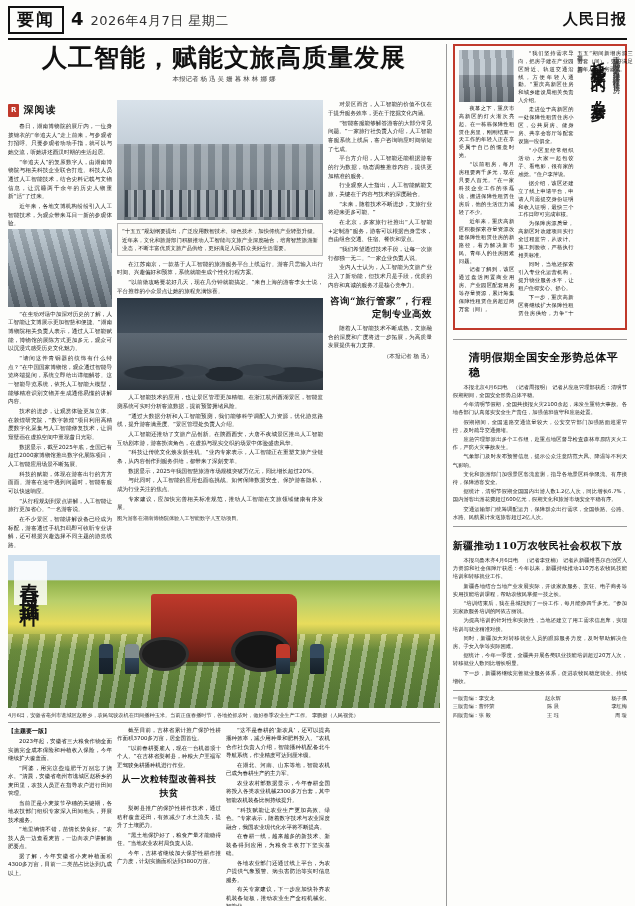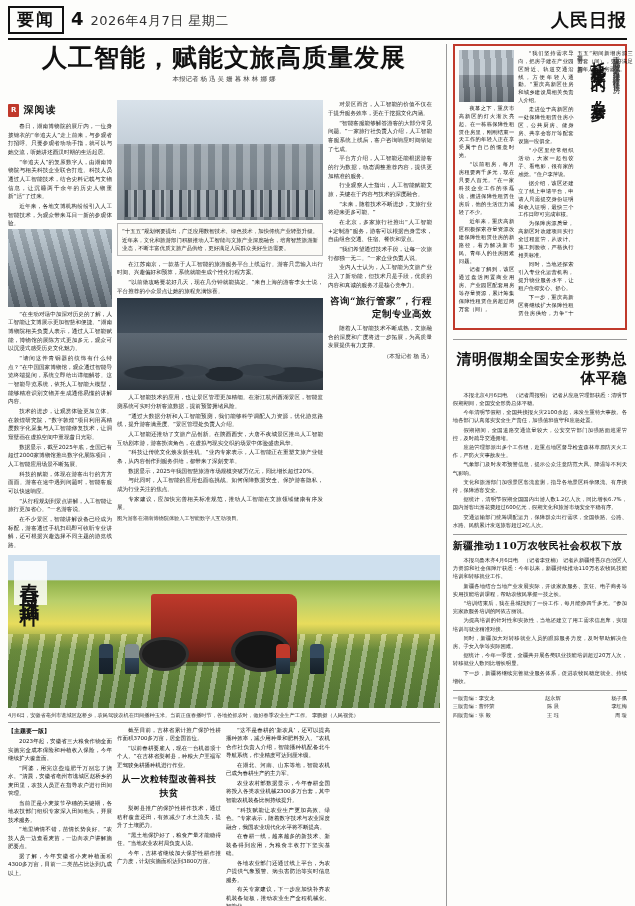--- a/index.html
+++ b/index.html
@@ -49,21 +49,21 @@
     font-size: 18px;
     font-weight: bold;
   }
   .dateline {
     font-size: 13px;
     color: #333;
     letter-spacing: 0.5px;
     padding-bottom: 2px;
   }
   .paper-name {
-    font-size: 18px;
+    font-size: 15px;
     font-weight: bold;
     letter-spacing: 1px;
     font-family: "DejaVu Serif", "Liberation Serif", serif;
   }
 
   
   .body-grid {
     display: flex;
     gap: 6px;
     height: 868px;
@@ -399,32 +399,32 @@
     position: relative;
     overflow: hidden;
     margin-bottom: 3px;
   }
   .rail-photo::before {
     content: "";
     position: absolute; inset: 0;
     background: repeating-linear-gradient(88deg, rgba(255,255,255,.18) 0 5px, rgba(0,0,0,.16) 5px 11px);
   }
   .rail-heading {
-    font-size: 15px;
+    font-size: 11px;
     font-weight: bold;
     letter-spacing: .5px;
-    margin: 6px 0 3px 0;
-    text-align: right;
+    margin: 6px 0 3px 16px;
+    text-align: left;
     font-family: "DejaVu Serif", "Liberation Serif", serif;
   }
   .rail-heading-left {
     font-size: 10px;
     font-weight: bold;
     letter-spacing: .5px;
-    margin: 0 0 3px 0;
+    margin: 8px 0 3px 0;
     font-family: "DejaVu Serif", "Liberation Serif", serif;
   }
   .rail-body {
     font-size: 5.3px;
     line-height: 1.55;
     text-align: justify;
     color: #1b1b1b;
   }
   .rail-divider {
     border-top: 1px solid #999;

